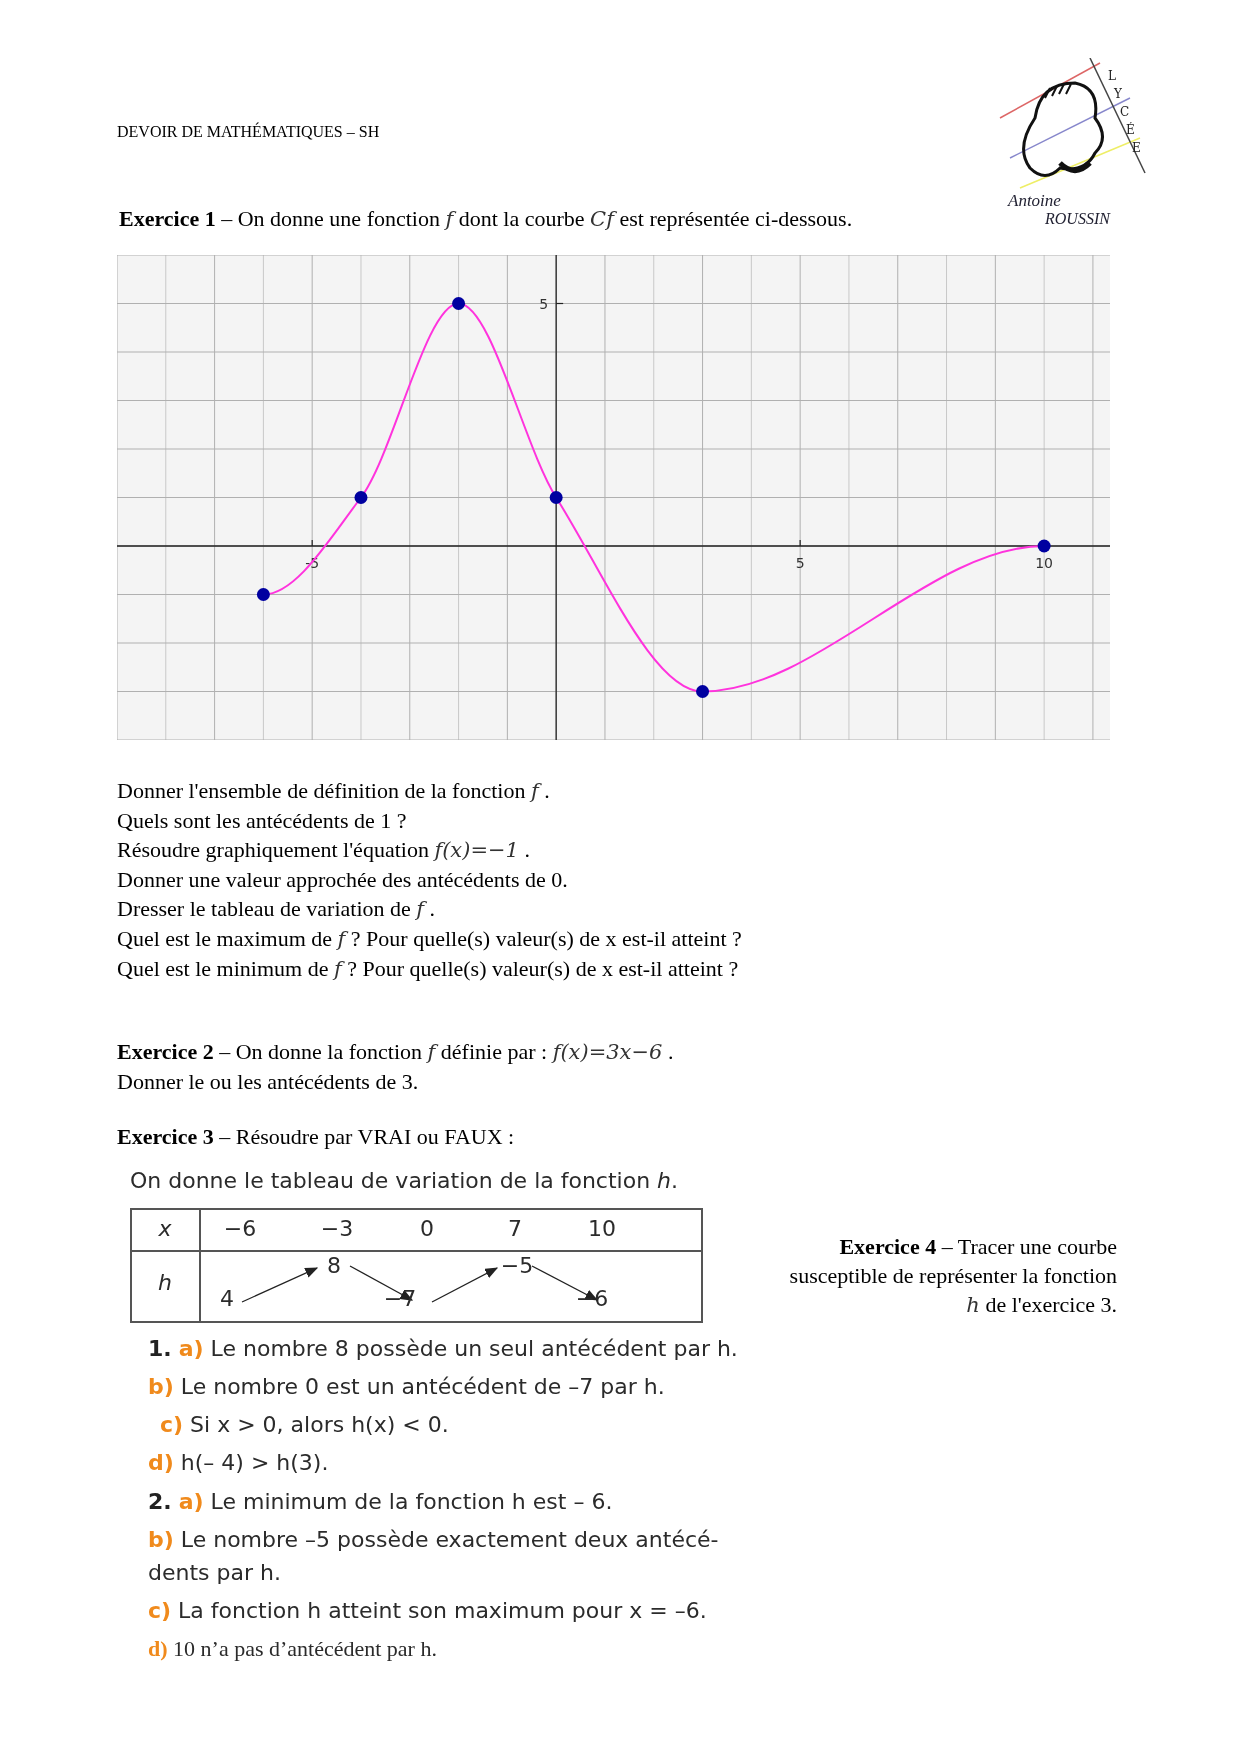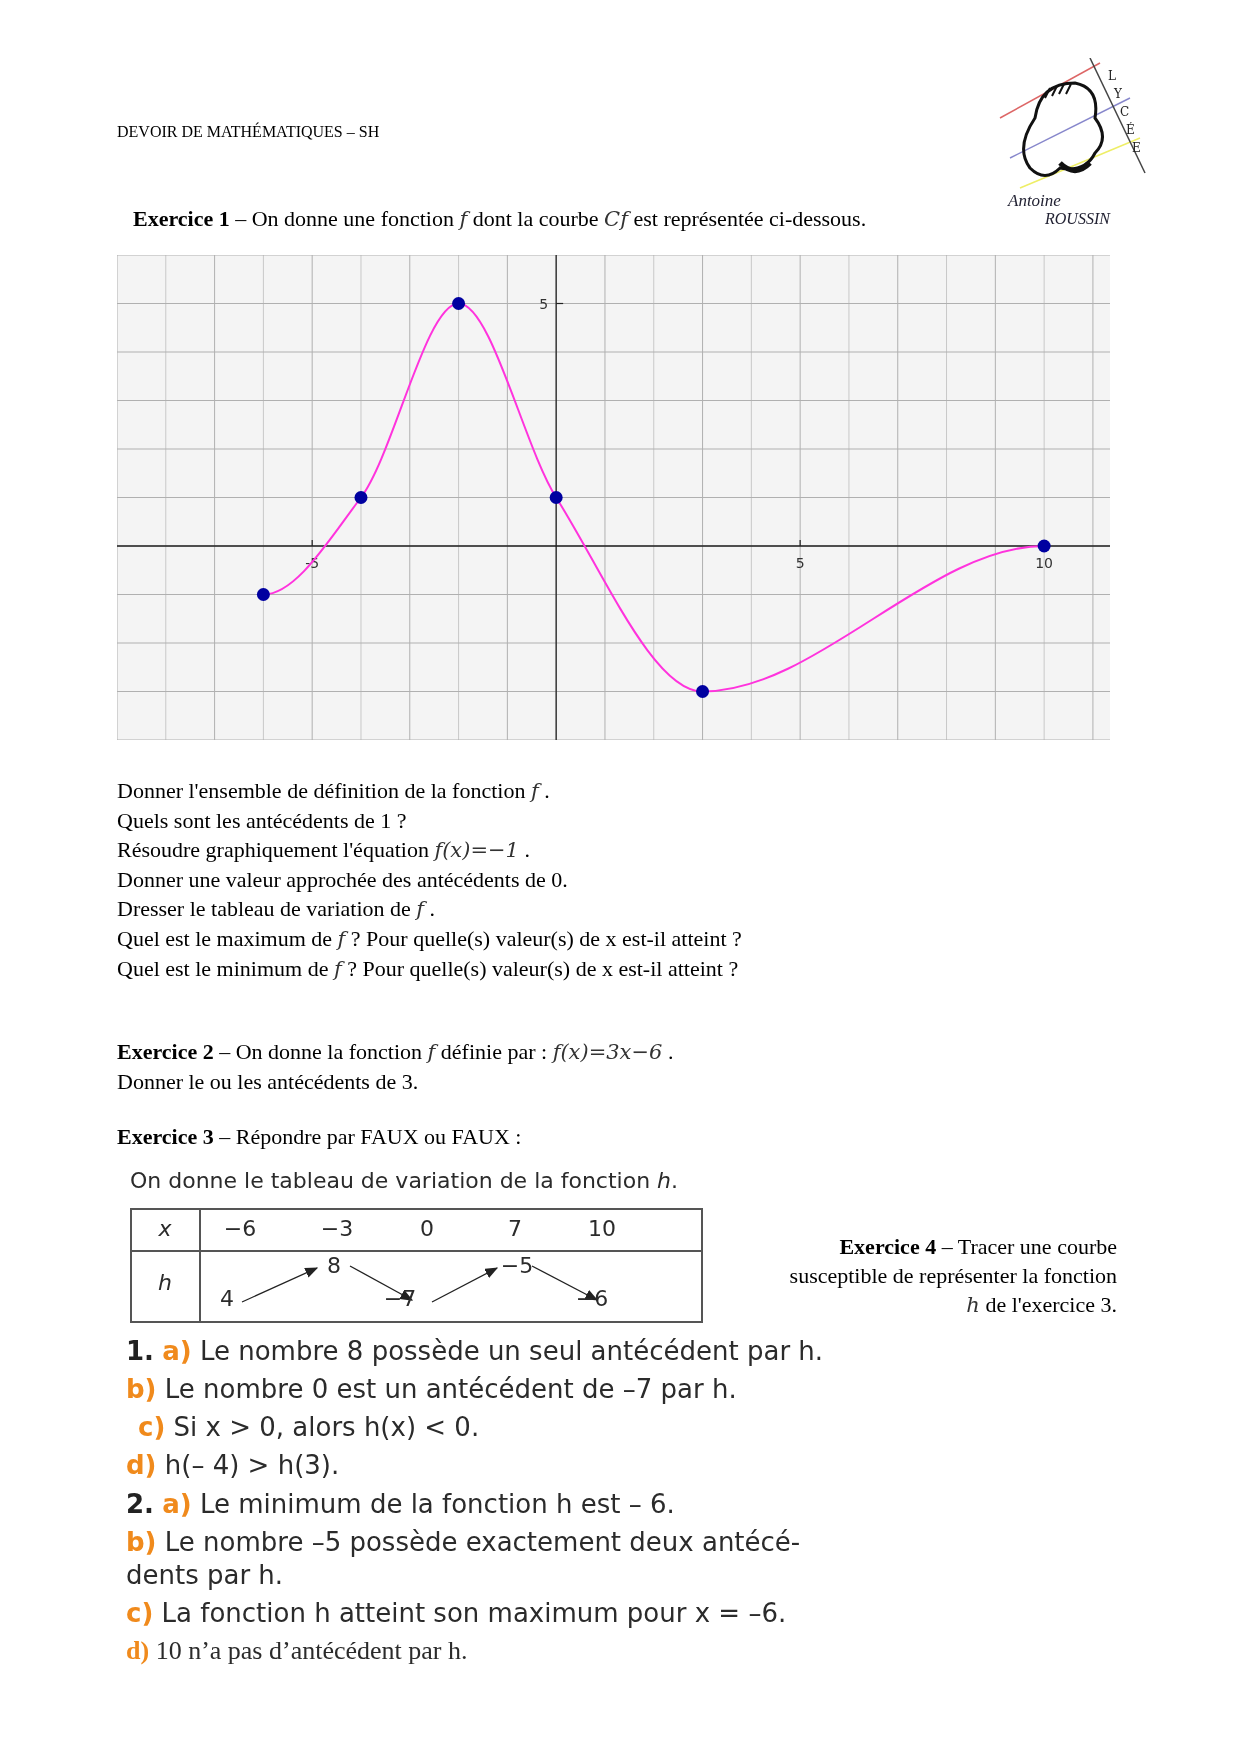--- a/index.html
+++ b/index.html
@@ -3,36 +3,36 @@
 <meta charset="utf-8">
 <style>
   html, body { margin: 0; padding: 0; background: #ffffff; }
   body { width: 1239px; height: 1754px; position: relative; overflow: hidden;
          font-family: "Liberation Serif", "DejaVu Serif", serif; color: #000; }
   .serif { font-family: "Liberation Serif", serif; font-size: 22px; line-height: 28px; }
   .math { font-family: "DejaVu Serif", serif; font-style: italic; color: #333; font-size: 21px; }
   #header { position: absolute; left: 117px; top: 118px; }
   #header div { font-size: 16px; line-height: 28px; }
   #logo { position: absolute; left: 990px; top: 58px; width: 160px; height: 170px; }
-  #ex1-title { position: absolute; left: 133px; top: 205px; white-space: nowrap; }
+  #ex1-title { position: absolute; left: 119px; top: 205px; white-space: nowrap; }
   b { font-weight: bold; }
   #graph { position: absolute; left: 117px; top: 255px; width: 993px; height: 485px; background: #f4f4f4; }
   #questions { position: absolute; left: 117px; top: 776px; }
   #questions div { font-size: 22px; line-height: 29px; white-space: nowrap; }
   #ex2 { position: absolute; left: 117px; top: 1037px; }
   #ex2 div { font-size: 22px; line-height: 29px; white-space: nowrap; }
   #ex3-title { position: absolute; left: 117px; top: 1124px; font-size: 22px; white-space: nowrap; }
   .sans { font-family: "DejaVu Sans", "Liberation Sans", sans-serif; color: #2b2b2b; }
   #h-intro { position: absolute; left: 130px; top: 1168px; font-size: 22px; }
   #h-table { position: absolute; left: 130px; top: 1208px; width: 573px; height: 115px; border: 2px solid #555; box-sizing: border-box; }
   #h-table .vline { position: absolute; left: 67px; top: 0; bottom: 0; border-left: 2px solid #555; }
   #h-table .hline { position: absolute; left: 0; right: 0; top: 40px; border-top: 2px solid #555; }
   .tcell { position: absolute; font-size: 22px; transform: translateX(-50%); white-space: nowrap; }
   .orange { color: #f08a1c; font-weight: bold; }
-  .qitem { position: absolute; left: 126px; font-size: 26px; white-space: nowrap; }
+  .qitem { position: absolute; left: 148px; font-size: 22px; white-space: nowrap; }
   .qnum { font-weight: bold; color: #222; }
   #ex4 { position: absolute; left: 720px; top: 1232px; width: 397px; text-align: right; font-size: 22px; line-height: 29px; }
   i.h { font-style: italic; }
 </style>
 </head>
 <body>
 
 <div id="header">
   <div>DEVOIR DE MATHÉMATIQUES – SH</div>
 </div>
@@ -125,21 +125,21 @@
   </div>
 
 <div id="ex2">
   <div>
     <b>Exercice 2</b><span> – On donne la fonction </span><span class="math">f</span><span> définie par : </span><span class="math">f(x)=3x−6</span><span> .</span>
   </div>
   <div>Donner le ou les antécédents de 3.</div>
 </div>
 
 <div id="ex3-title">
-  <b>Exercice 3</b><span> – Répondre par FAUX ou FAUX :</span>
+  <b>Exercice 3</b><span> – Résoudre par VRAI ou FAUX :</span>
 </div>
 
 <div id="h-intro" class="sans">
   <span>On donne le tableau de variation de la fonction </span><i class="h">h</i><span>.</span>
 </div>
 
 <div id="h-table" class="sans">
   <div class="vline"></div>
   <div class="hline"></div>
   <div class="tcell" style="left:33px; top:6px; font-style:italic;">x</div>

